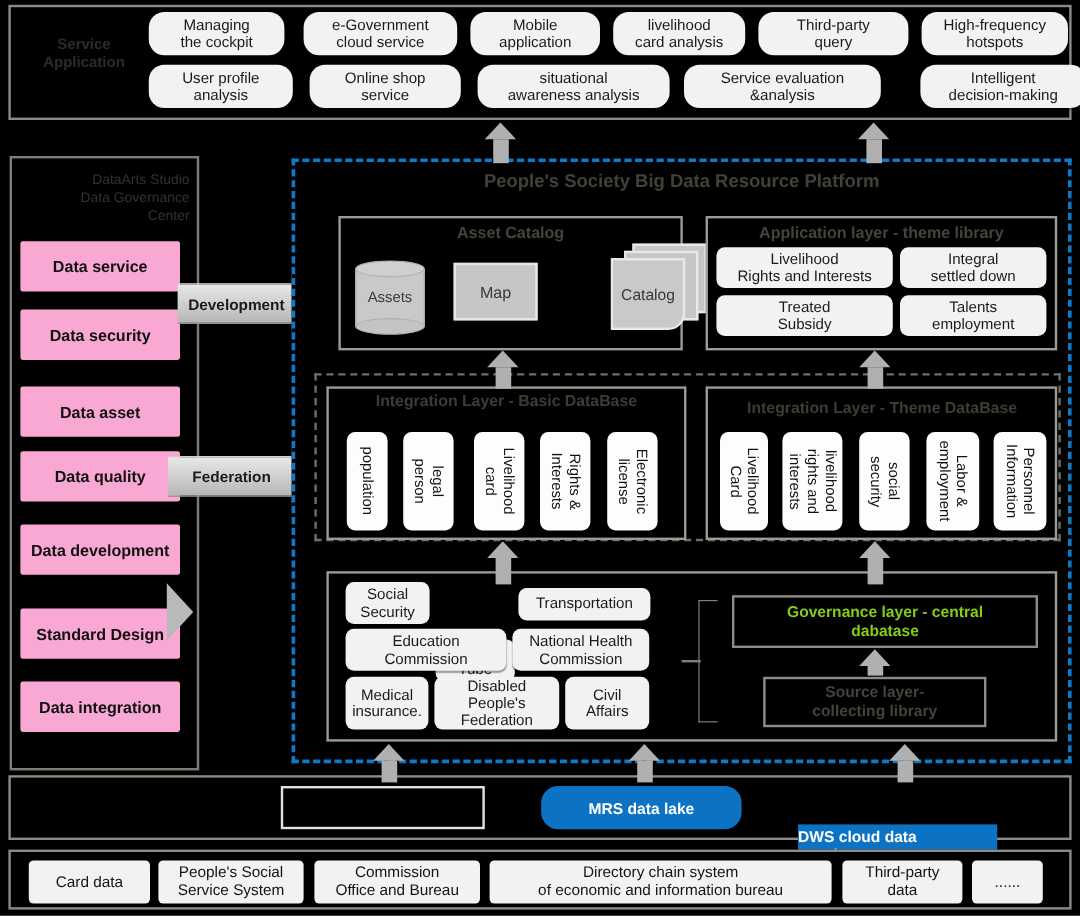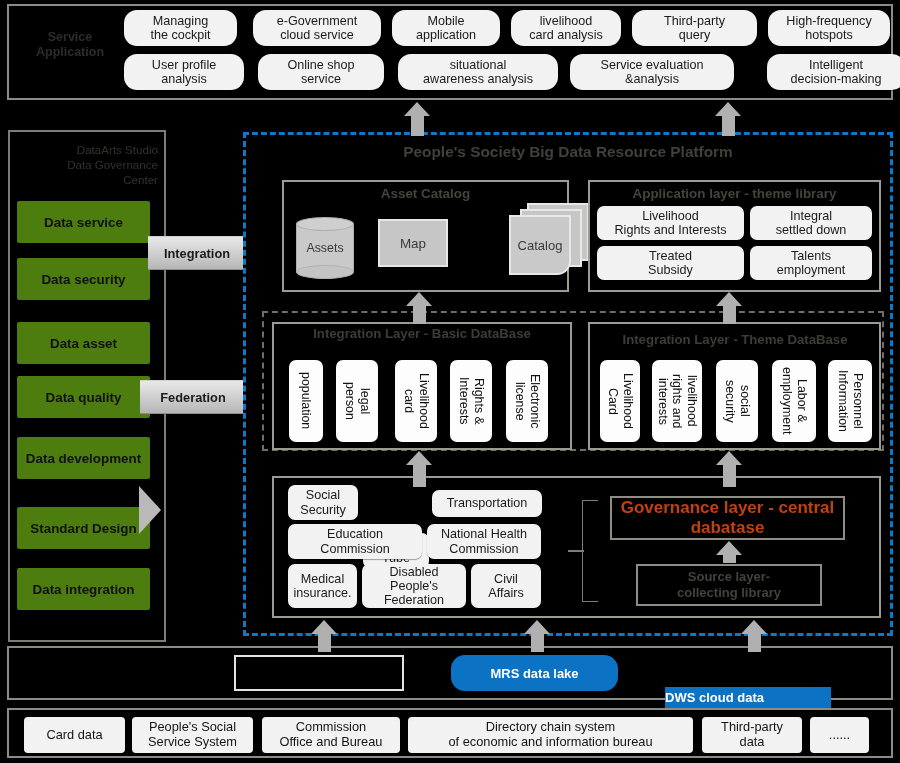--- a/index.html
+++ b/index.html
@@ -31,21 +31,21 @@
     font-size:12.5px; font-weight:bold; line-height:1.2;
   }
 
   
   #dgc-panel{ left:8px; top:130px; width:158px; height:512px; border:2px solid #7d7d76; background:#000; }
   #dgc-title{
     left:16px; top:143px; width:142px; text-align:right;
     color:#33332c; font-size:11.6px; line-height:1.28;
   }
   .dgc-item{
-    left:17px; width:133px; height:42px; background:#4d7c0f; color:#111;
+    left:17px; width:133px; height:42px; background:#f9a8d4; color:#111;
     display:flex; align-items:center; justify-content:center;
     font-size:13.4px; font-weight:bold; border-radius:2px;
   }
 
   
   .harrow{
     height:34px; display:flex; align-items:center; color:#1b1b1b;
     font-size:12.8px; font-weight:bold;
   }
   .harrow .body{
@@ -131,23 +131,23 @@
     box-shadow:0 1px 2px rgba(0,0,0,.4);
   }
   .vchip span{
     writing-mode:vertical-rl; text-orientation:mixed;
     font-size:12.4px; line-height:1.18; text-align:center; white-space:pre-line;
   }
 
   
   #gov-section{ left:272px; top:476px; width:609px; height:142px; }
   #gov-central{
-    left:610px; top:496px; width:235px; height:44px; border:2px solid #8d8d85;
+    left:610px; top:496px; width:255px; height:44px; border:2px solid #8d8d85;
     display:flex;align-items:center;justify-content:center;text-align:center;
-    color:#c2410c; font-size:17px; font-weight:bold; line-height:1.2;
+    color:#84cc16; font-size:13px; font-weight:bold; line-height:1.2;
   }
   #gov-source{
     left:636px; top:564px; width:186px; height:42px; border:2px solid #8d8d85;
     display:flex;align-items:center;justify-content:center;text-align:center;
     color:#43433c; font-size:13px; font-weight:bold; line-height:1.2;
   }
   .bracket{ position:absolute; border:1.5px solid #7e7e76; border-right:none; }
   .brtick{ position:absolute; height:1.5px; background:#7e7e76; }
 
   
@@ -227,21 +227,21 @@
     <div class="abs dgc-item" style="top: 507px;">
       <span>Standard Design</span>
     </div>
     <div class="abs dgc-item" style="top: 568px;">
       <span>Data integration</span>
     </div>
   </div>
 <div id="dgc-arrows">
     <div class="abs harrow" style="left: 148px; top: 236px;">
       <div class="body" style="width:96px">
-        <span>Integration</span>
+        <span>Development</span>
       </div>
       <div class="head"></div>
     </div>
     <div class="abs harrow" style="left: 140px; top: 380px;">
       <div class="body" style="width:104px">
         <span>Federation</span>
       </div>
       <div class="head"></div>
     </div>
     <div class="abs harrow" style="left: 140px; top: 493px;">

